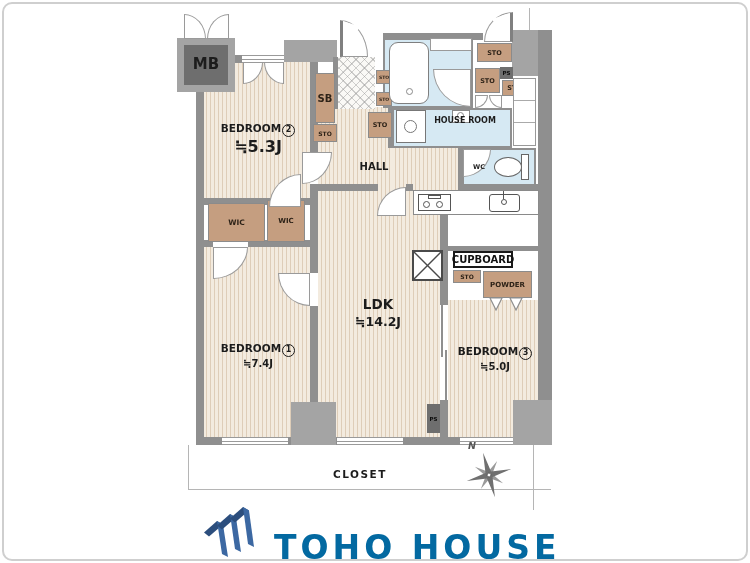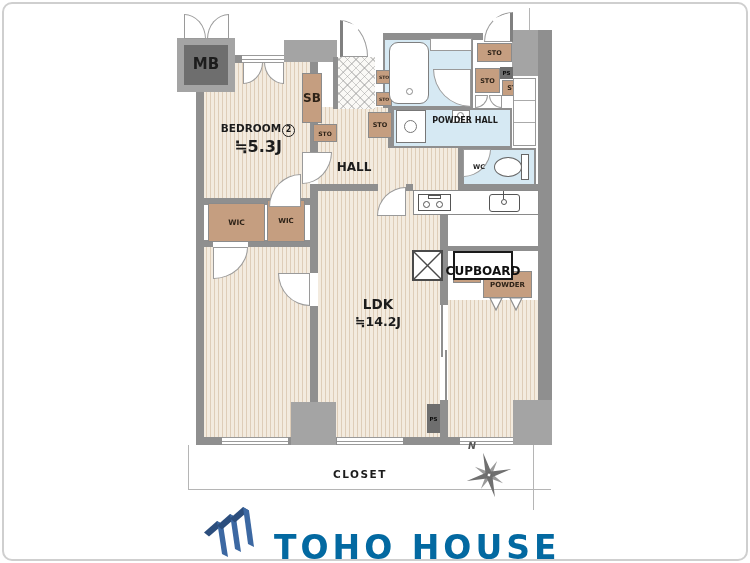--- a/index.html
+++ b/index.html
@@ -103,21 +103,21 @@
   <div class="abs arc r-br" style="left:213px;top:247px;width:35px;height:32px"></div>
   <div class="abs gap" style="left:310px;top:273px;width:8px;height:33px"></div>
   <div class="abs arc r-bl" style="left:278px;top:273px;width:32px;height:33px"></div>
 
   <div class="abs brown" style="left:208px;top:203px;width:57px;height:39px;font-size:7.5px">
       <span>WIC</span>
     </div>
   <div class="abs brown" style="left:267px;top:200px;width:38px;height:42px;font-size:7px">
       <span>WIC</span>
     </div>
-  <div class="abs brown" style="left:302px;top:73px;width:20px;height:50px;font-size:12px">
+  <div class="abs brown" style="left:315px;top:73px;width:20px;height:50px;font-size:10px">
       <span>SB</span>
     </div>
   <div class="abs brown" style="left:313px;top:124px;width:24px;height:18px;font-size:6px">
       <span>STO</span>
     </div>
   <div class="abs brown" style="left:376px;top:70px;width:16px;height:14px;font-size:4.5px">
       <span>STO</span>
     </div>
   <div class="abs brown" style="left:376px;top:92px;width:16px;height:14px;font-size:4.5px">
       <span>STO</span>
@@ -133,21 +133,21 @@
     </div>
   <div class="abs brown" style="left:502px;top:80px;width:25px;height:16px;font-size:6.5px">
       <span>STO</span>
     </div>
   <div class="abs dark" style="left:500px;top:67px;width:13px;height:12px;display:flex;align-items:center;justify-content:center;font-size:5.5px;font-weight:bold;color:#0d0d0d;z-index:6">
       <span>PS</span>
     </div>
   <div class="abs dark" style="left:427px;top:404px;width:13px;height:29px;display:flex;align-items:center;justify-content:center;font-size:5.5px;font-weight:bold;color:#0d0d0d;z-index:6">
       <span>PS</span>
     </div>
-  <div class="abs whitebox" style="left:453px;top:251px;width:60px;height:29px;border:2px solid #1a1a1a;display:flex;align-items:flex-end;justify-content:center;font-size:12px;font-weight:bold;color:#111;z-index:6">
+  <div class="abs whitebox" style="left:453px;top:251px;width:60px;height:17px;border:2px solid #1a1a1a;display:flex;align-items:center;justify-content:center;font-size:10px;font-weight:bold;color:#111;z-index:6">
       <span>CUPBOARD</span>
     </div>
   <div class="abs brown" style="left:453px;top:270px;width:28px;height:13px;font-size:6px">
       <span>STO</span>
     </div>
   <div class="abs brown" style="left:483px;top:271px;width:49px;height:27px;font-size:7px">
       <span>POWDER</span>
     </div>
   <svg class="abs" style="left:489px;top:297px;z-index:6" width="14" height="14" viewBox="0 0 14 14">
       <polygon points="1,1 7,13 13,1" fill="#fff" stroke="#8f8f8f" stroke-width="1.2"></polygon>
@@ -181,26 +181,34 @@
   <div class="abs" style="left:412px;top:250px;width:31px;height:31px;border:2px solid #4a4a4a;background:#fff;z-index:6"></div>
   <svg class="abs" style="left:412px;top:250px;z-index:7" width="31" height="31" viewBox="0 0 31 31">
     <line x1="2" y1="2" x2="29" y2="29" stroke="#4a4a4a" stroke-width="1.4"></line>
     <line x1="29" y1="2" x2="2" y2="29" stroke="#4a4a4a" stroke-width="1.4"></line>
   </svg>
 
   <div class="abs lbl" style="left:206px;top:122px;width:104px;font-size:10.5px">
     <div><span>BEDROOM</span><span class="circ">2</span></div>
     <div style="font-size:16px">≒5.3J</div>
   </div>
+  <div class="abs lbl" style="left:206px;top:342px;width:104px;font-size:10.5px">
+    <div><span>BEDROOM</span><span class="circ">1</span></div>
+    <div style="font-size:10px">≒7.4J</div>
+  </div>
+  <div class="abs lbl" style="left:443px;top:345px;width:104px;font-size:10.5px">
+    <div><span>BEDROOM</span><span class="circ">3</span></div>
+    <div style="font-size:10px">≒5.0J</div>
+  </div>
   <div class="abs lbl" style="left:330px;top:296px;width:96px;font-size:13.5px">
     <div>LDK</div>
     <div style="font-size:12.5px">≒14.2J</div>
   </div>
-  <div class="abs lbl" style="left:326px;top:160px;width:56px;font-size:12px">HALL</div>
-  <div class="abs lbl" style="left:428px;top:116px;width:74px;font-size:8px">POWDER HALL</div>
+  <div class="abs lbl" style="left:346px;top:160px;width:56px;font-size:10px">HALL</div>
+  <div class="abs lbl" style="left:428px;top:116px;width:74px;font-size:8px">HOUSE ROOM</div>
   <div class="abs lbl" style="left:468px;top:163px;width:22px;font-size:6.5px">WC</div>
 
   <div class="abs thinline" style="left:188px;top:445px;width:1px;height:44px"></div>
   <div class="abs thinline" style="left:188px;top:489px;width:363px;height:1px"></div>
   <div class="abs thinline" style="left:533px;top:445px;width:1px;height:65px"></div>
   <div class="abs lbl" style="left:300px;top:468px;width:120px;font-size:10.5px;letter-spacing:1.5px">CLOSET</div>
 
   <div class="abs lbl" style="left:464px;top:440px;width:16px;font-size:9.5px;color:#555;font-style:italic">N</div>
   <svg class="abs" style="left:466px;top:452px;transform:rotate(-15deg);z-index:8" width="46" height="46" viewBox="0 0 48 48">
     <polygon transform="rotate(45 24 24)" points="24,7 26.5,21.5 41,24 26.5,26.5 24,41 21.5,26.5 7,24 21.5,21.5" fill="#9a9a9a"></polygon>

